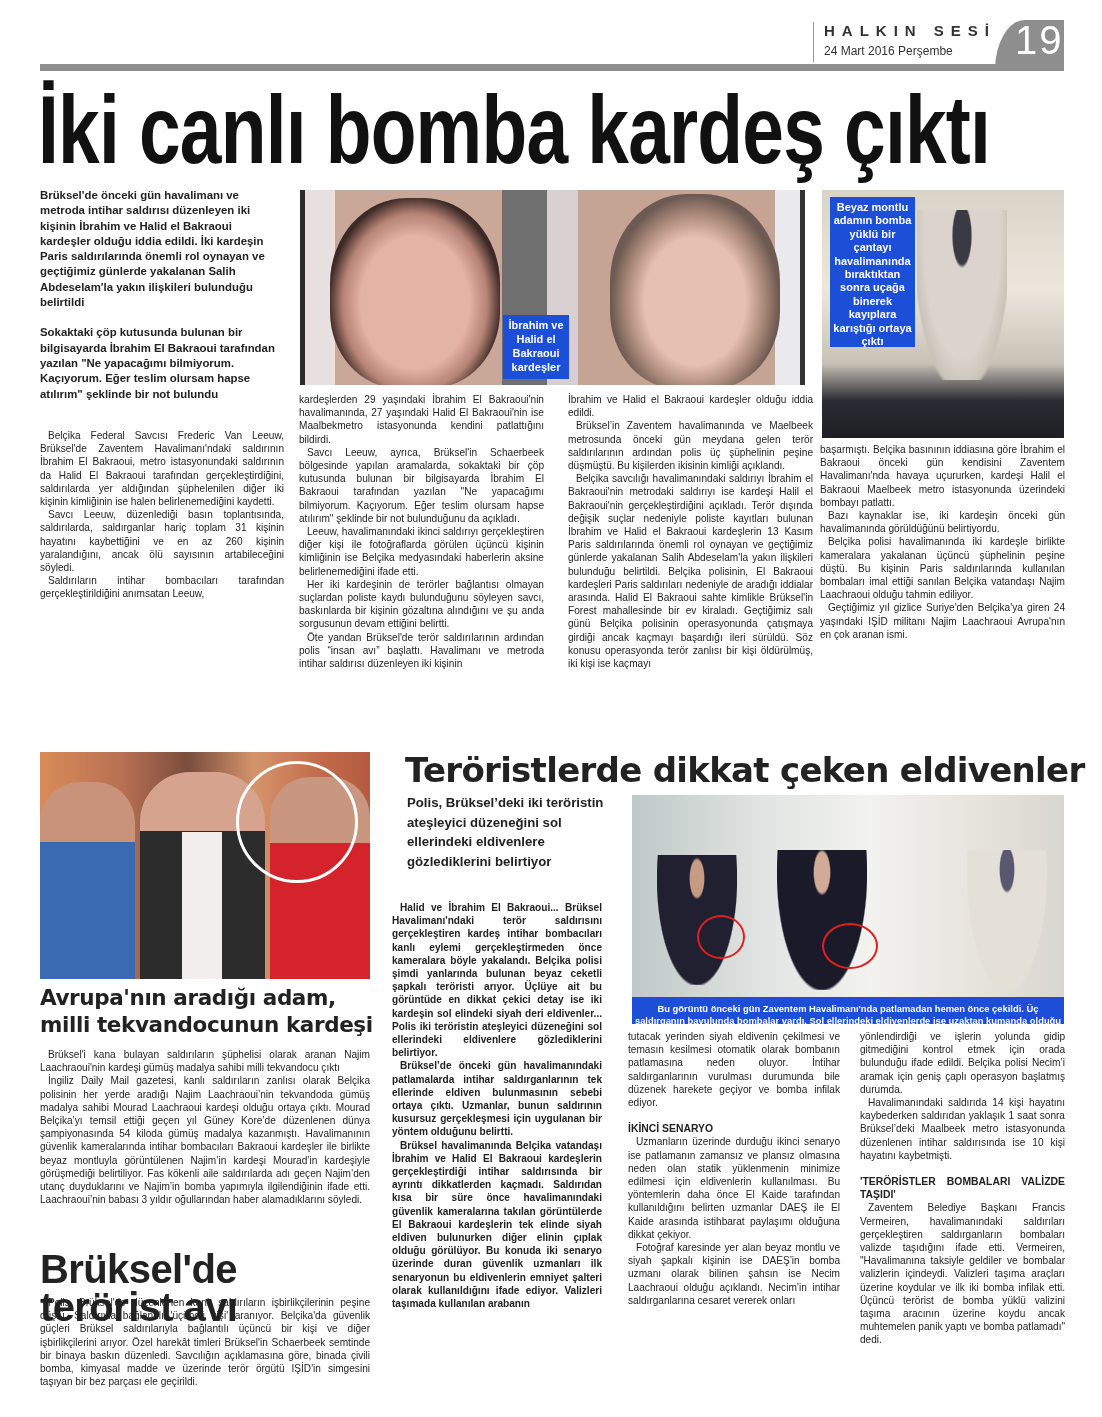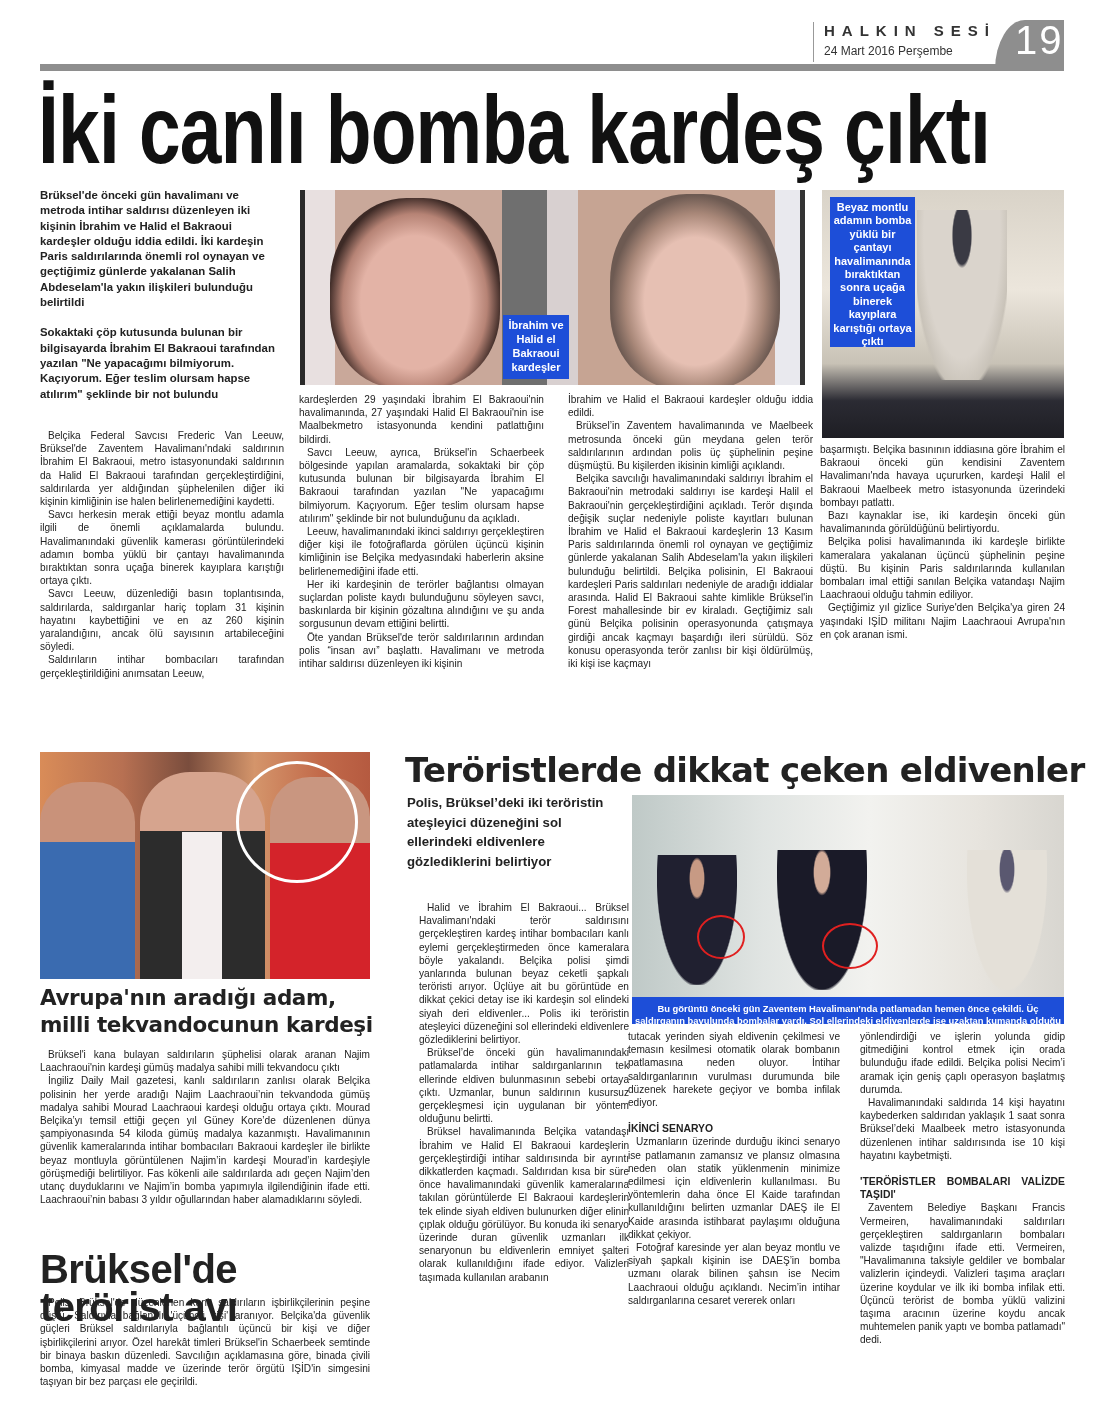--- a/index.html
+++ b/index.html
@@ -47,21 +47,21 @@
   .family .ring { position: absolute; left: 196px; top: 9px; width: 122px; height: 122px; border: 3px solid #fff; border-radius: 50%; }
 
   .sub1 { position: absolute; left: 40px; top: 984px; width: 340px; font-size: 21.5px; line-height: 27px; font-weight: bold; color: #222; font-family: "DejaVu Sans", sans-serif; letter-spacing: -0.4px; }
   .sub1-body { position: absolute; left: 40px; top: 1048px; width: 330px; }
   .sub2 { position: absolute; left: 40px; top: 1250px; width: 340px; font-size: 40px; line-height: 38px; font-weight: bold; color: #222; font-family: Liberation Sans, sans-serif; letter-spacing: -0.6px; }
   .sub2-body { position: absolute; left: 40px; top: 1296px; width: 330px; }
 
   .sub3 { position: absolute; left: 405px; top: 748px; width: 665px; font-size: 34px; line-height: 44px; font-weight: bold; color: #222; font-family: "DejaVu Sans", sans-serif; letter-spacing: -0.7px; white-space: nowrap; }
   .deck { position: absolute; left: 407px; top: 793px; width: 210px; font-size: 13.2px; line-height: 19.5px; font-weight: bold; color: #222; }
 
-  .colA { position: absolute; left: 419px; top: 901px; width: 210px; }
+  .colA { position: absolute; left: 392px; top: 901px; width: 210px; font-weight: bold; }
   .colB { position: absolute; left: 628px; top: 1030px; width: 212px; }
   .colC { position: absolute; left: 860px; top: 1030px; width: 205px; }
   .colB h4, .colC h4 { font-size: 10.4px; line-height: 13.2px; font-weight: bold; text-indent: 0; margin-top: 13px; }
 
   .cctv { left: 632px; top: 795px; width: 432px; height: 203px; background: linear-gradient(90deg, #bfc9c7 0%, #e0e4e2 30%, #f2f2ef 55%, #e7e4de 80%, #d8d6d0 100%); }
   .cctv .m1 { position: absolute; left: 25px; top: 60px; width: 80px; height: 130px; background: radial-gradient(ellipse at 50% 18%, #c79a84 0 12%, #202030 14% 70%, transparent 72%); }
   .cctv .m2 { position: absolute; left: 145px; top: 55px; width: 90px; height: 140px; background: radial-gradient(ellipse at 50% 16%, #d2ab98 0 12%, #1a1a28 14% 70%, transparent 72%); }
   .cctv .m3 { position: absolute; left: 335px; top: 55px; width: 80px; height: 140px; background: radial-gradient(ellipse at 50% 14%, #5a5870 0 12%, #e4e0d8 14% 70%, transparent 72%); }
   .cctv .c1 { position: absolute; left: 65px; top: 120px; width: 48px; height: 44px; border: 2px solid #e02020; border-radius: 50%; }
   .cctv .c2 { position: absolute; left: 190px; top: 128px; width: 56px; height: 46px; border: 2px solid #e02020; border-radius: 50%; }
@@ -92,21 +92,20 @@
 </div>
 <div class="caption-box cap-brothers">İbrahim ve Halid el Bakraoui kardeşler</div>
 
 <div class="photo whitecoat">
   <div class="man"></div>
 </div>
 <div class="caption-box cap-white">Beyaz montlu adamın bomba yüklü bir çantayı havalimanında bıraktıktan sonra uçağa binerek kayıplara karıştığı ortaya çıktı</div>
 
 <div class="body col1">
   <p>Belçika Federal Savcısı Frederic Van Leeuw, Brüksel'de Zaventem Havalimanı'ndaki saldırının İbrahim El Bakraoui, metro istasyonundaki saldırının da Halid El Bakraoui tarafından gerçekleştirdiğini, saldırılarda yer aldığından şüphelenilen diğer iki kişinin kimliğinin ise halen belirlenemediğini kaydetti.</p>
-  <p>Savcı herkesin merak ettiği beyaz montlu adamla ilgili de önemli açıklamalarda bulundu. Havalimanındaki güvenlik kamerası görüntülerindeki adamın bomba yüklü bir çantayı havalimanında bıraktıktan sonra uçağa binerek kayıplara karıştığı ortaya çıktı.</p>
   <p>Savcı Leeuw, düzenlediği basın toplantısında, saldırılarda, saldırganlar hariç toplam 31 kişinin hayatını kaybettiğini ve en az 260 kişinin yaralandığını, ancak ölü sayısının artabileceğini söyledi.</p>
   <p>Saldırıların intihar bombacıları tarafından gerçekleştirildiğini anımsatan Leeuw,</p>
 </div>
 <div class="body col2">
   <p style="text-indent:0">kardeşlerden 29 yaşındaki İbrahim El Bakraoui'nin havalimanında, 27 yaşındaki Halid El Bakraoui'nin ise Maalbekmetro istasyonunda kendini patlattığını bildirdi.</p>
   <p>Savcı Leeuw, ayrıca, Brüksel'in Schaerbeek bölgesinde yapılan aramalarda, sokaktaki bir çöp kutusunda bulunan bir bilgisayarda İbrahim El Bakraoui tarafından yazılan "Ne yapacağımı bilmiyorum. Kaçıyorum. Eğer teslim olursam hapse atılırım" şeklinde bir not bulunduğunu da açıkladı.</p>
   <p>Leeuw, havalimanındaki ikinci saldırıyı gerçekleştiren diğer kişi ile fotoğraflarda görülen üçüncü kişinin kimliğinin ise Belçika medyasındaki haberlerin aksine belirlenemediğini ifade etti.</p>
   <p>Her iki kardeşinin de terörler bağlantısı olmayan suçlardan poliste kaydı bulunduğunu söyleyen savcı, baskınlarda bir kişinin gözaltına alındığını ve şu anda sorgusunun devam ettiğini belirtti.</p>
   <p>Öte yandan Brüksel'de terör saldırılarının ardından polis “insan avı” başlattı. Havalimanı ve metroda intihar saldırısı düzenleyen iki kişinin</p>
 </div>

